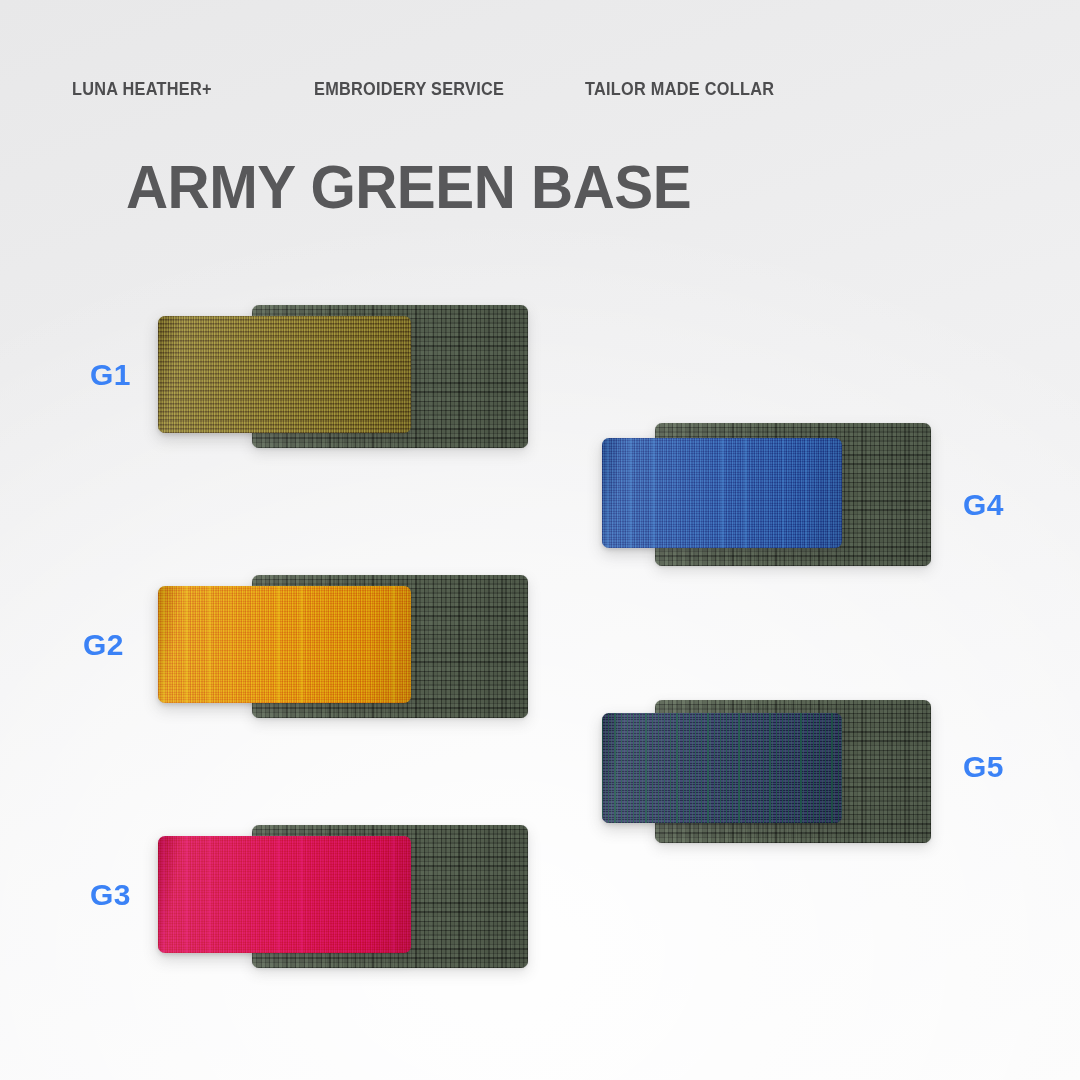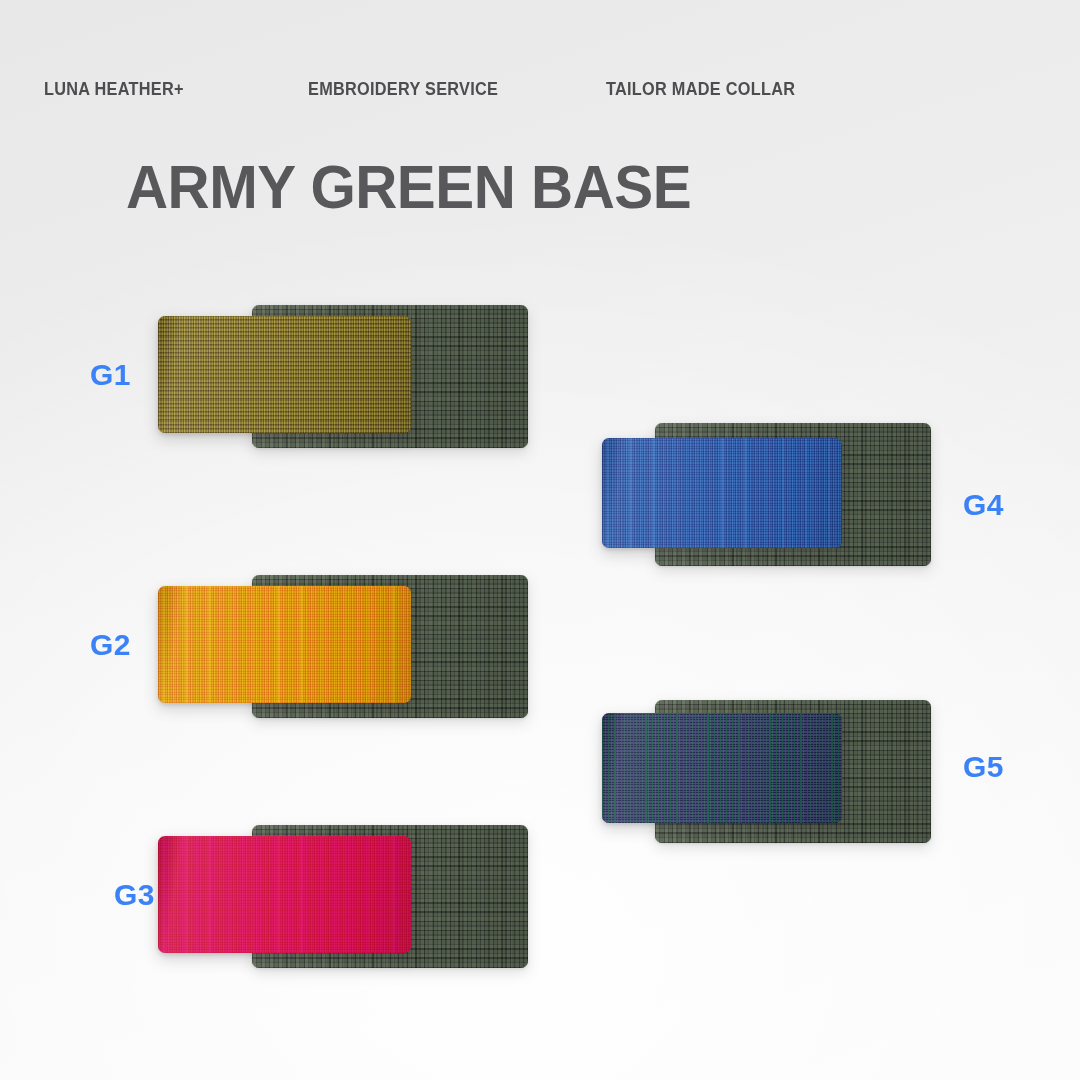--- a/index.html
+++ b/index.html
@@ -19,21 +19,21 @@
         rgba(255,255,255,0.55) 38%,
         rgba(255,255,255,0.0) 72%),
       linear-gradient(162deg, #e8e8e9 0%, #ececed 26%, #f1f1f2 54%, #f6f6f7 78%, #fafafa 100%);
   }
 
   
   .eyebrow-row {
     position:absolute;
     top:80px; left:0; width:872px;
     display:flex;
-    padding:0 44px;
+    padding:0 72px;
     z-index:5;
     gap:42px;
   }
   .eyebrow {
     font-size:18.5px;
     font-weight:700;
     letter-spacing:0.32px;
     color:#4d4d4f;
     white-space:nowrap;
     transform:scaleX(0.88);
@@ -189,26 +189,26 @@
 
 <div id="swatch-layer">
     <div class="swatch-group" style="left: 0px; top: 0px; width: 1080px; height: 1080px; pointer-events: none;">
       <div class="strap-base" style="left: 252px; top: 305px; width: 276px; height: 143px; background-color: rgb(76, 86, 71); pointer-events: auto;"></div>
       <div class="strap-color olive" style="left: 158px; top: 316px; width: 253px; height: 117px; background-color: rgb(138, 122, 46); pointer-events: auto;"></div>
       <div class="swatch-label" style="left: 90px; top: 360px;">G1</div>
     </div>
     <div class="swatch-group" style="left: 0px; top: 0px; width: 1080px; height: 1080px; pointer-events: none;">
       <div class="strap-base" style="left: 252px; top: 575px; width: 276px; height: 143px; background-color: rgb(76, 86, 71); pointer-events: auto;"></div>
       <div class="strap-color" style="left: 158px; top: 586px; width: 253px; height: 117px; background-color: rgb(226, 147, 12); pointer-events: auto;"></div>
-      <div class="swatch-label" style="left: 90px; top: 630px;">G2</div>
+      <div class="swatch-label" style="left: 83px; top: 630px;">G2</div>
     </div>
     <div class="swatch-group" style="left: 0px; top: 0px; width: 1080px; height: 1080px; pointer-events: none;">
       <div class="strap-base" style="left: 252px; top: 825px; width: 276px; height: 143px; background-color: rgb(76, 86, 71); pointer-events: auto;"></div>
       <div class="strap-color" style="left: 158px; top: 836px; width: 253px; height: 117px; background-color: rgb(216, 16, 80); pointer-events: auto;"></div>
-      <div class="swatch-label" style="left: 90px; top: 880px; margin-left: 24px;">G3</div>
+      <div class="swatch-label" style="left: 90px; top: 880px;">G3</div>
     </div>
     <div class="swatch-group" style="left: 0px; top: 0px; width: 944px; height: 1080px; pointer-events: none;">
       <div class="strap-base" style="left: 655px; top: 423px; width: 276px; height: 143px; background-color: rgb(76, 86, 71); pointer-events: auto;"></div>
       <div class="strap-color" style="left: 602px; top: 438px; width: 240px; height: 110px; background-color: rgb(47, 90, 168); pointer-events: auto;"></div>
       <div class="swatch-label" style="left: 963px; top: 490px;">G4</div>
     </div>
     <div class="swatch-group" style="left: 0px; top: 0px; width: 1080px; height: 788px; pointer-events: none;">
       <div class="strap-base" style="left: 655px; top: 700px; width: 276px; height: 143px; background-color: rgb(76, 86, 71); pointer-events: auto;"></div>
       <div class="strap-color mixed" style="left: 602px; top: 713px; width: 240px; height: 110px; background-color: rgb(38, 46, 94); pointer-events: auto;"></div>
       <div class="swatch-label" style="left: 963px; top: 752px;">G5</div>

